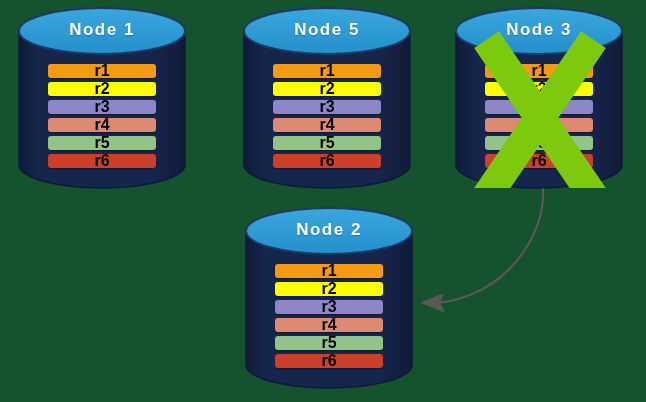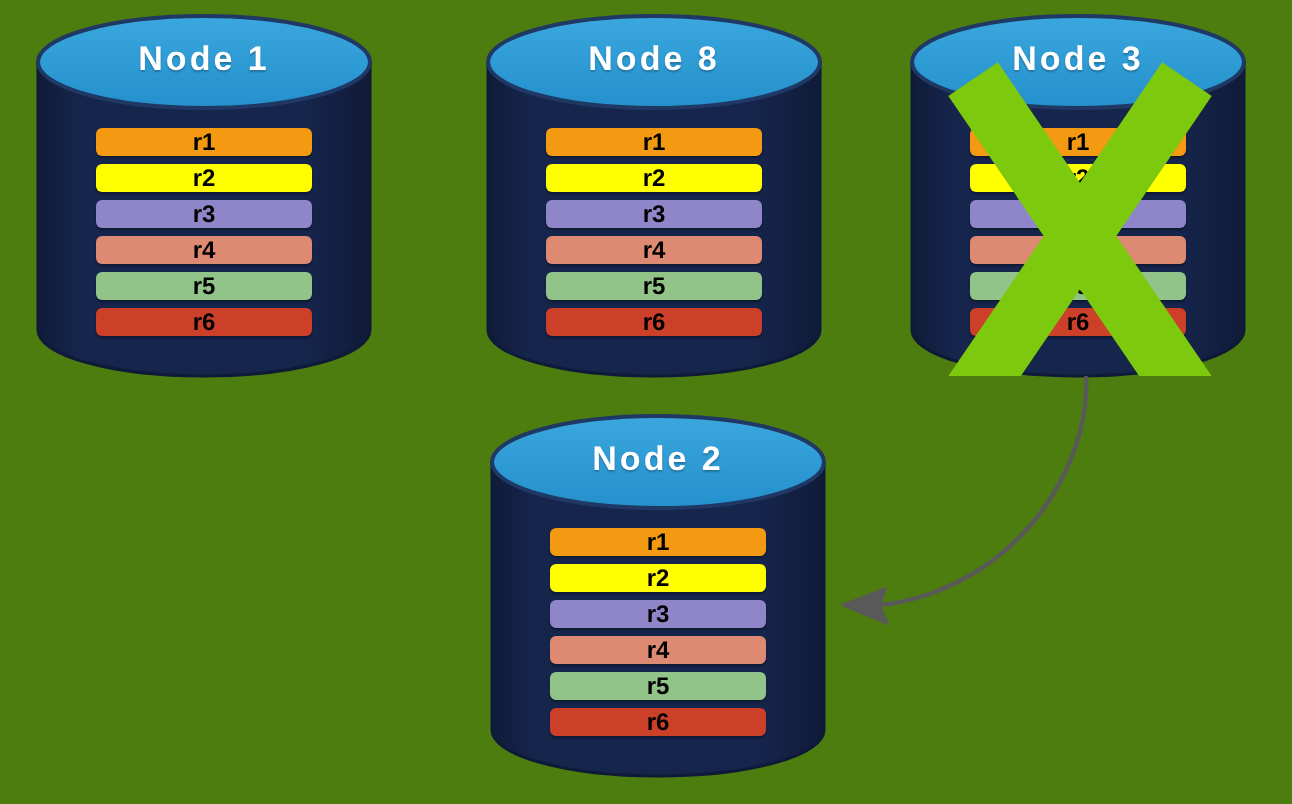--- a/index.html
+++ b/index.html
@@ -7,21 +7,21 @@
     padding: 0;
     background: #ffffff;
   }
   body {
     font-family: "Liberation Sans", sans-serif;
   }
   #canvas {
     position: relative;
     width: 646px;
     height: 402px;
-    background: #4d7c0f;
+    background: #14532d;
     overflow: hidden;
   }
   .node {
     position: absolute;
   }
   .node-svg {
     position: absolute;
     left: 0;
     top: 0;
     overflow: visible;
@@ -44,21 +44,21 @@
     top: 0;
     width: 100%;
   }
   .row-bar {
     position: absolute;
     height: 14px;
     border-radius: 3px;
     box-shadow: 0 1px 1px rgba(0,0,0,0.35);
     color: #000000;
     font-weight: bold;
-    font-size: 12px;
+    font-size: 16px;
     line-height: 14px;
     text-align: center;
     font-family: "Liberation Sans", sans-serif;
   }
   .xmark {
     position: absolute;
     pointer-events: none;
   }
   .arrow-layer {
     position: absolute;
@@ -112,21 +112,21 @@
               <stop offset="100%" stop-color="#101B38"></stop>
             </linearGradient>
             <linearGradient id="t-node-2" x1="0" y1="0" x2="0" y2="1">
               <stop offset="0%" stop-color="#3AA7DE"></stop>
               <stop offset="100%" stop-color="#2490CC"></stop>
             </linearGradient>
           </defs>
           <path d="M 1 23 L 1 157 A 83 23 0 0 0 167 157 L 167 23 Z" fill="url(#g-node-2)" stroke="#0E1A38" stroke-width="1.5"></path>
           <ellipse cx="84" cy="23" rx="83" ry="23" fill="url(#t-node-2)" stroke="#1F3864" stroke-width="2"></ellipse>
         </svg>
-        <div class="node-title" style="top: 12px;">Node  8</div>
+        <div class="node-title" style="top: 12px;">Node  5</div>
         <div class="rows">
           <div class="row-bar" style="left: 30px; top: 56px; width: 108px; background: rgb(244, 154, 18);">r1</div>
           <div class="row-bar" style="left: 30px; top: 74px; width: 108px; background: rgb(255, 255, 0);">r2</div>
           <div class="row-bar" style="left: 30px; top: 92px; width: 108px; background: rgb(142, 134, 200);">r3</div>
           <div class="row-bar" style="left: 30px; top: 110px; width: 108px; background: rgb(222, 138, 114);">r4</div>
           <div class="row-bar" style="left: 30px; top: 128px; width: 108px; background: rgb(146, 196, 138);">r5</div>
           <div class="row-bar" style="left: 30px; top: 146px; width: 108px; background: rgb(204, 63, 40);">r6</div>
         </div>
       </div>
       <div class="node" style="left: 455px; top: 8px; width: 168px; height: 180px;">

